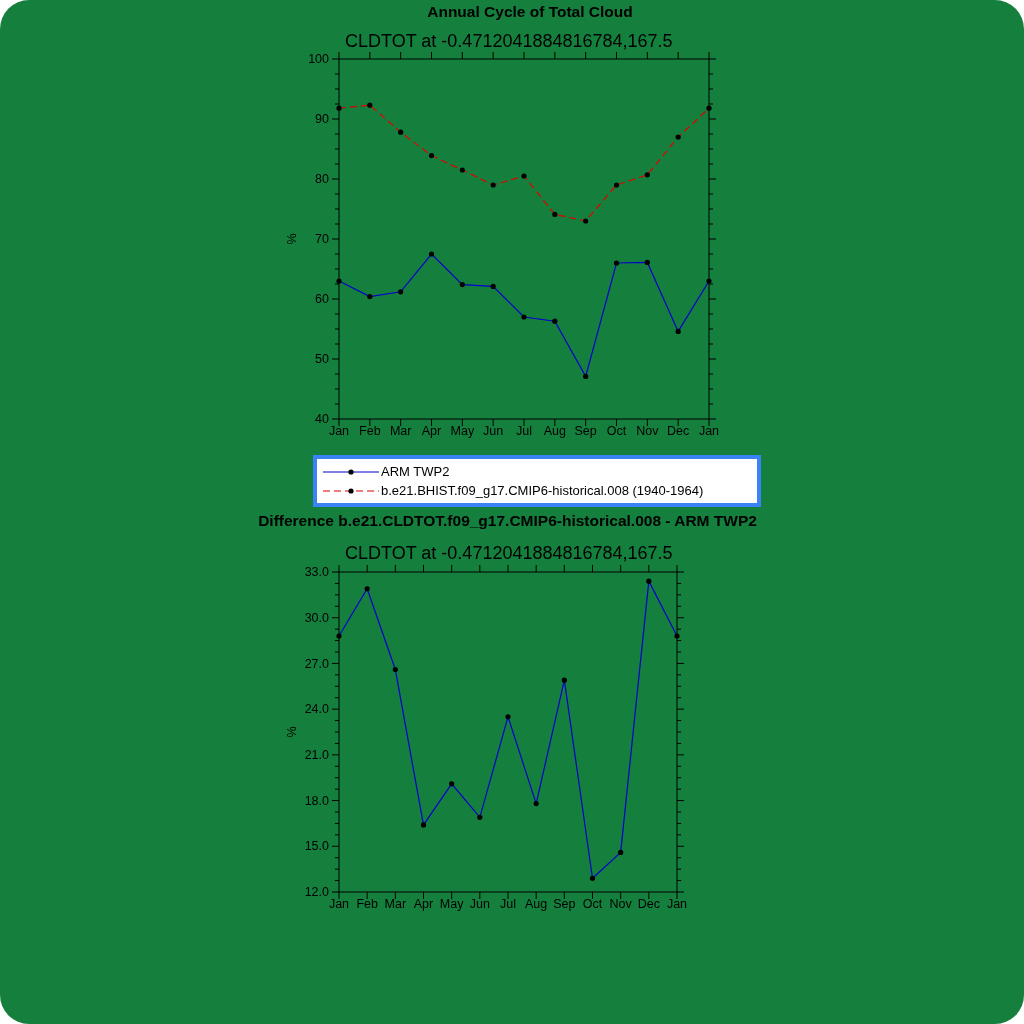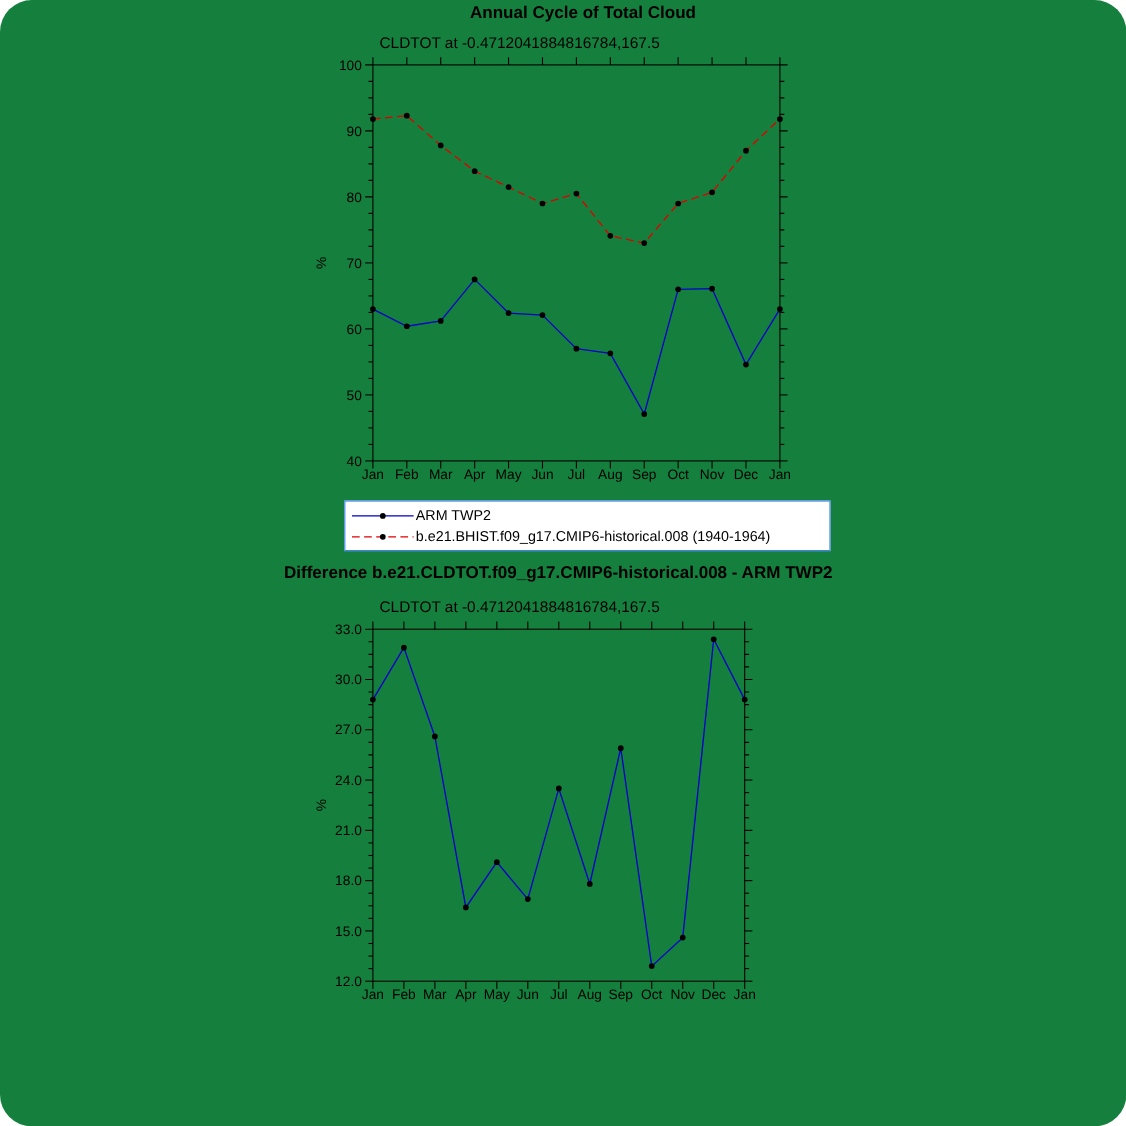--- a/index.html
+++ b/index.html
@@ -1,27 +1,27 @@
 <!DOCTYPE html>
 <html><head>
 <meta charset="utf-8">
 <style>
   html,body{margin:0;padding:0;background:#ffffff;}
   .canvas{position:relative;width:1024px;height:1024px;background:#15803d;overflow:hidden;
           font-family:"Liberation Sans","DejaVu Sans",sans-serif;color:#000;border-radius:29px;}
   .chart-title{position:absolute;font-weight:bold;font-size:15.5px;text-align:center;white-space:nowrap;}
-  .chart-subtitle{position:absolute;font-size:14px;white-space:nowrap;}
+  .chart-subtitle{position:absolute;font-size:18px;white-space:nowrap;}
   .t1{left:300px;top:3px;width:460px;}
   .s1{left:345px;top:31px;}
   .t2{left:250px;top:512px;width:515px;}
   .s2{left:345px;top:543px;}
   .plot{position:absolute;}
   .p1{left:280px;top:48px;}
   .p2{left:280px;top:560px;}
-  .legend{position:absolute;left:313px;top:455px;width:430px;border:1px solid #3b82f6;
+  .legend{position:absolute;left:313px;top:455px;width:430px;border:4px solid #3b82f6;
           padding:3px 5px;background:#fff;display:flex;flex-direction:column;}
   .legend-row{display:flex;align-items:center;height:19px;}
   .legend-label{font-size:13px;white-space:nowrap;margin-left:1px;}
   svg text{font-family:"Liberation Sans","DejaVu Sans",sans-serif;font-size:12.5px;fill:#000;}
 </style>
 </head>
 <body>
 
 <div class="canvas">
 

